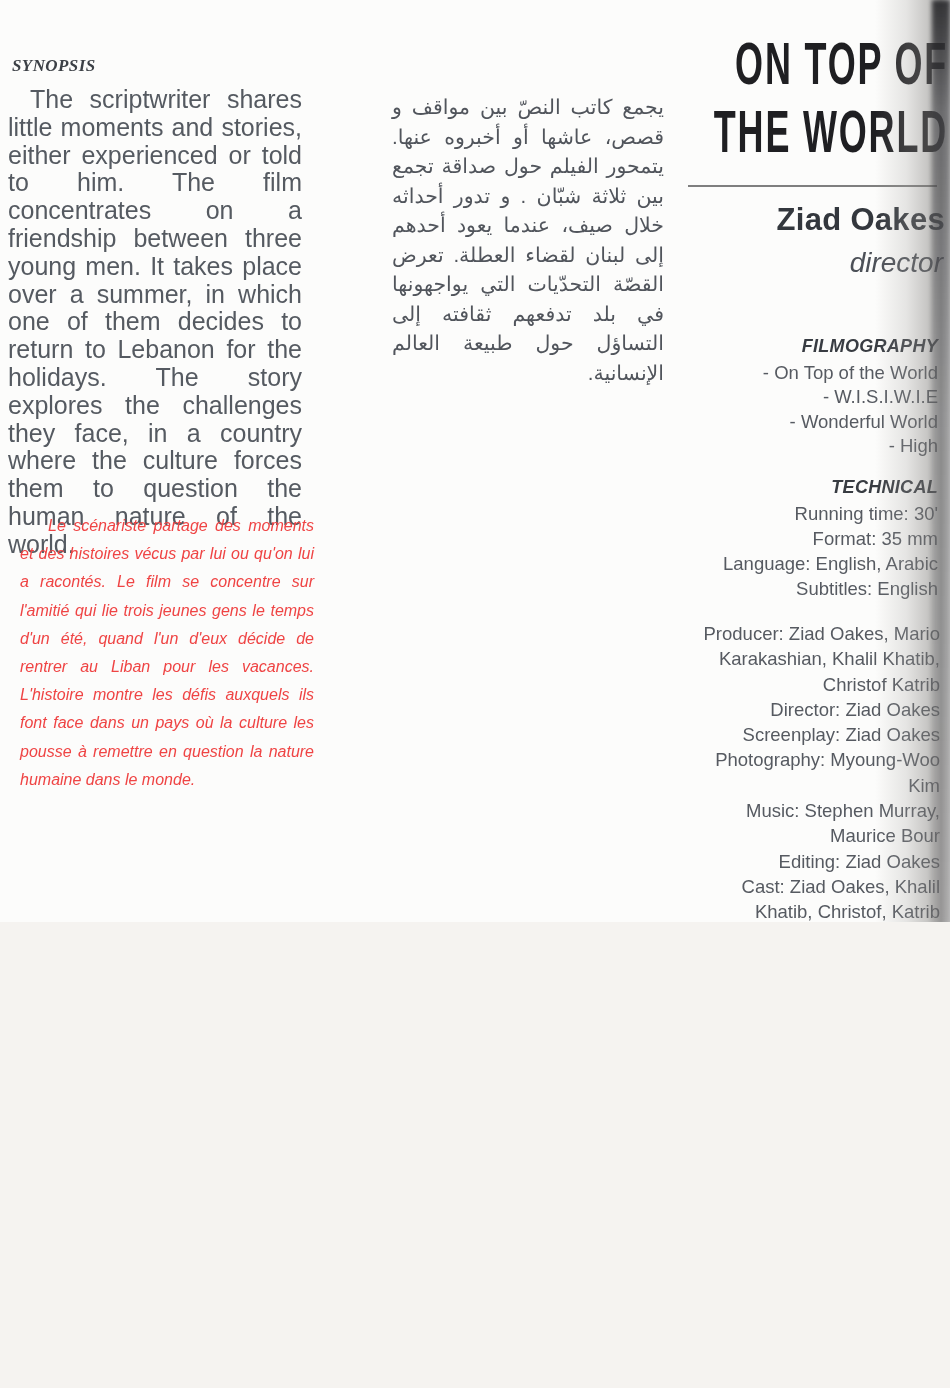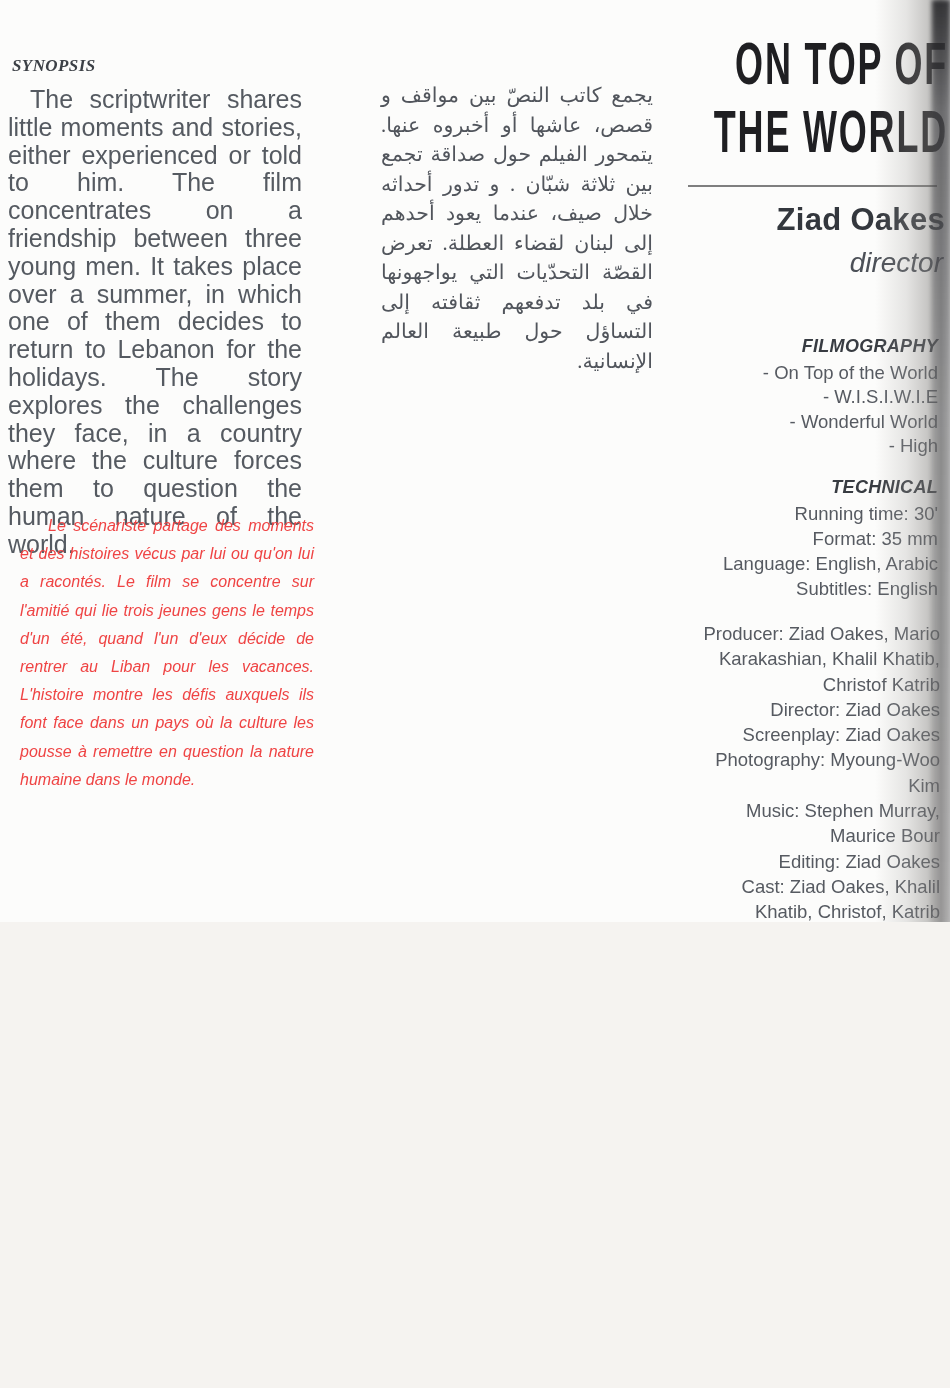--- a/index.html
+++ b/index.html
@@ -26,22 +26,22 @@
     text-align:justify;text-indent:22px;margin:0;
   }
   .para-fr{
     position:absolute;left:8px;top:500px;width:294px;
     font-size:16px;line-height:28.2px;color:#ef4444;
     font-style:italic;text-align:justify;text-indent:28px;margin:12px;
   }
   
   .para-ar{
     position:absolute;left:376px;top:76px;width:272px;
-    direction:rtl;text-align:justify;margin:5px;
-    font-family:Liberation Serif, serif;
+    direction:rtl;text-align:justify;margin:16px;
+    font-family:Liberation Sans, sans-serif;
     font-size:20.5px;line-height:29.5px;color:#51555c;
   }
   
   .film-title{
     position:absolute;top:30px;right:2px;width:420px;
     text-align:right;color:#1f1f22;
     font-weight:800;font-size:60px;line-height:68px;
     letter-spacing:3px;
     transform:scaleX(0.60);transform-origin:100% 0;
     white-space:nowrap;

